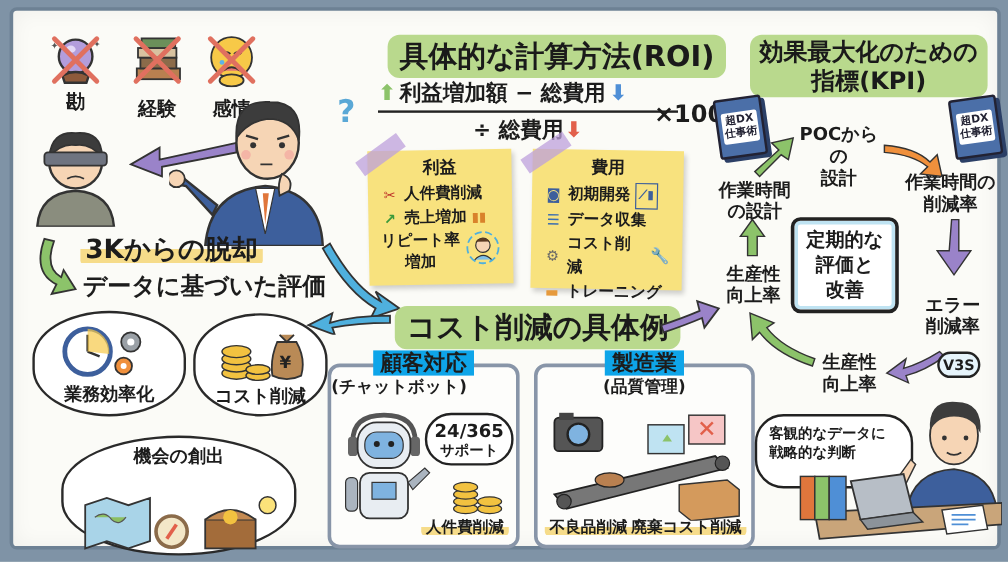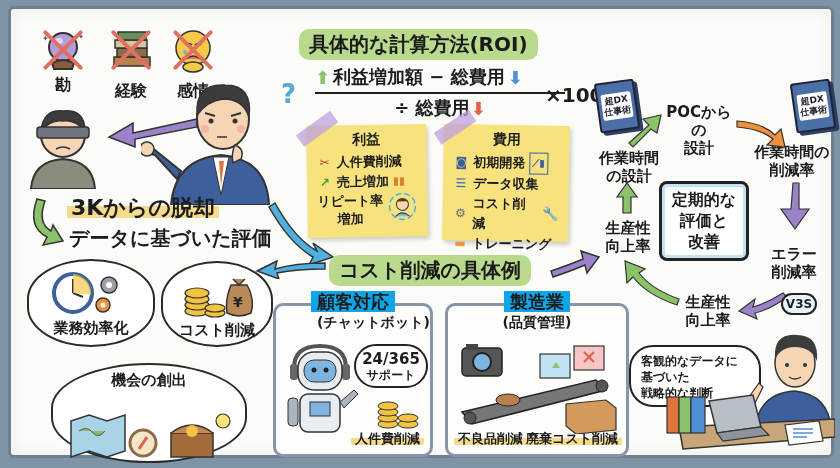--- a/index.html
+++ b/index.html
@@ -199,21 +199,21 @@
     </svg>
   </div>
 
   <div class="abs" style="left:244px; top:190px; width:80px; height:80px;">
     <svg width="80" height="80" viewBox="0 0 80 80">
       <path d="M20 4 Q40 40 62 52 L58 44 L78 58 L54 66 L58 58 Q34 44 14 8 Z" fill="#4fb0de" stroke="#333" stroke-width="1.5"></path>
       <path d="M70 64 Q40 64 20 70 L22 62 L2 72 L24 80 L22 74 Q42 70 70 70 Z" fill="#4fb0de" stroke="#333" stroke-width="1.5"></path>
     </svg>
   </div>
 
-  <div class="abs title-badge" style="left:288px; top:20px; font-size:20px;text-align:right;">具体的な計算方法(ROI)</div>
+  <div class="abs title-badge" style="left:312px; top:20px; font-size:24px;text-align:right;">具体的な計算方法(ROI)</div>
 
   <div class="abs" style="left:304px; top:56px; width:250px;">
     <div style="display:flex; align-items:center; gap:3px; font-weight:bold; font-size:18px;">
       <span style="color:#8cc36a; font-size:18px;">⬆</span>
       <span>利益増加額 − 総費用</span>
       <span style="color:#4f8fd6; font-size:18px;">⬇</span>
     </div>
     <div style="height:2px; background:#222; margin:3px 0 2px;"></div>
     <div style="display:flex; justify-content:center; align-items:center; gap:1px; font-weight:bold; font-size:18px;">
       <span>÷ 総費用</span>
@@ -264,31 +264,31 @@
       <span class="ic" style="color:#666;">⚙</span>
       <span>コスト削減</span>
       <span style="color:#4fb0de;">🔧</span>
     </div>
     <div class="row">
       <span class="ic" style="color:#e69a3c;">▬</span>
       <span>トレーニング</span>
     </div>
   </div>
 
-  <div class="abs title-badge" style="left:318px; top:246px; font-size:20px;">コスト削減の具体例</div>
+  <div class="abs title-badge" style="left:318px; top:246px; font-size:24px;">コスト削減の具体例</div>
 
   <div class="abs" style="left:538px; top:236px; width:52px; height:36px;">
     <svg width="52" height="36" viewBox="0 0 52 36">
       <path d="M2 26 Q20 20 34 14 L32 6 L50 12 L38 28 L36 20 Q22 26 4 32 Z" fill="#9a83c9" stroke="#333" stroke-width="1.5"></path>
     </svg>
   </div>
 
   <div class="panel" style="left:262px; top:294px; width:160px; height:154px;">
     <div class="panel-title" style="top:-16px; font-size:18px;"><span>顧客対応</span></div>
-    <div class="abs b" style="left:0; right:0; top:8px; text-align:right; font-size:14px;">(チャットボット)</div>
+    <div class="abs b" style="left:0; right:0; top:8px; text-align:left; font-size:14px;">(チャットボット)</div>
     <svg class="abs" style="left:6px; top:36px;" width="80" height="104" viewBox="0 0 80 104">
       <path d="M12 26 Q12 4 38 4 Q64 4 64 26" fill="none" stroke="#555" stroke-width="4"></path>
       <rect x="8" y="22" width="8" height="16" rx="3" fill="#666"></rect>
       <rect x="60" y="22" width="8" height="16" rx="3" fill="#666"></rect>
       <rect x="16" y="10" width="44" height="38" rx="16" fill="#e8edf2" stroke="#333" stroke-width="1.5"></rect>
       <rect x="22" y="18" width="32" height="22" rx="10" fill="#7fb3e0" stroke="#333" stroke-width="1"></rect>
       <circle cx="32" cy="28" r="2.5" fill="#222"></circle>
         <circle cx="44" cy="28" r="2.5" fill="#222"></circle>
       <rect x="18" y="52" width="40" height="38" rx="8" fill="#e8edf2" stroke="#333" stroke-width="1.5"></rect>
       <rect x="28" y="60" width="20" height="14" fill="#7fb3e0" stroke="#333" stroke-width="1"></rect>
@@ -326,20 +326,24 @@
       <rect x="84" y="12" width="30" height="24" fill="#bfe3f2" stroke="#333" stroke-width="1.2"></rect>
       <path d="M96 26 l4 -6 l4 6 z" fill="#8cc36a"></path>
       <rect x="118" y="4" width="30" height="24" fill="#f6c6c6" stroke="#333" stroke-width="1.2"></rect>
       <path d="M128 10 l10 10 M138 10 l-10 10" stroke="#e2604b" stroke-width="2"></path>
       <path d="M110 62 L150 58 L160 66 L160 88 L120 92 L110 84 Z" fill="#d49a5c" stroke="#333" stroke-width="1.2"></path>
     </svg>
     <div class="abs b" style="left:6px; bottom:6px; font-size:13px;"><span class="hl">不良品削減</span></div>
     <div class="abs b" style="right:4px; bottom:6px; font-size:13px;margin-top:48px;"><span class="hl">廃棄コスト削減</span></div>
   </div>
 
+  <div class="abs title-badge" style="left:614px; top:20px; font-size:20px; text-align:center; line-height:24px; padding:2px 8px;">
+    <div>効果最大化のための</div>
+    <div>指標(KPI)</div>
+  </div>
 
   <div class="book" style="left:586px; top:72px;">
     <div class="inner">
         <div>超DX</div>
         <div>仕事術</div>
       </div>
   </div>
   <div class="book" style="left:782px; top:72px;">
     <div class="inner">
         <div>超DX</div>
@@ -390,21 +394,20 @@
 
     <path d="M90 216 Q60 206 46 188 L40 194 L38 172 L58 180 L52 184 Q64 200 92 210 Z" fill="#8cc36a" stroke="#333" stroke-width="1.2"></path>
 
     <path d="M36 124 L36 108 L30 108 L40 94 L50 108 L44 108 L44 124 Z" fill="#8cc36a" stroke="#333" stroke-width="1.2"></path>
   </svg>
 
   <div class="abs" style="left:770px; top:284px; width:36px; height:22px; background:#e6f4fb; border:2px solid #222; border-radius:12px; font-weight:bold; font-size:12px; text-align:center; line-height:18px;">V3S</div>
 
   <div class="speech" style="left:618px; top:336px; width:132px; height:62px; padding:6px 10px;">
     <div>客観的なデータに</div>
-    <div>基づいた</div>
     <div>戦略的な判断</div>
   </div>
 
   <svg class="abs" style="left:648px; top:300px;" width="176" height="148" viewBox="0 0 176 148">
 
     <path d="M96 120 Q100 84 136 82 Q170 86 172 120 Z" fill="#3d5f9c" stroke="#333" stroke-width="1.5"></path>
     <ellipse cx="136" cy="54" rx="20" ry="24" fill="#f6d5b5" stroke="#333" stroke-width="1.5"></ellipse>
     <path d="M116 50 Q114 24 138 26 Q160 26 158 52 Q152 38 136 38 Q122 38 116 50 Z" fill="#3c3c3c"></path>
     <circle cx="128" cy="56" r="2" fill="#333"></circle>
       <circle cx="146" cy="56" r="2" fill="#333"></circle>

